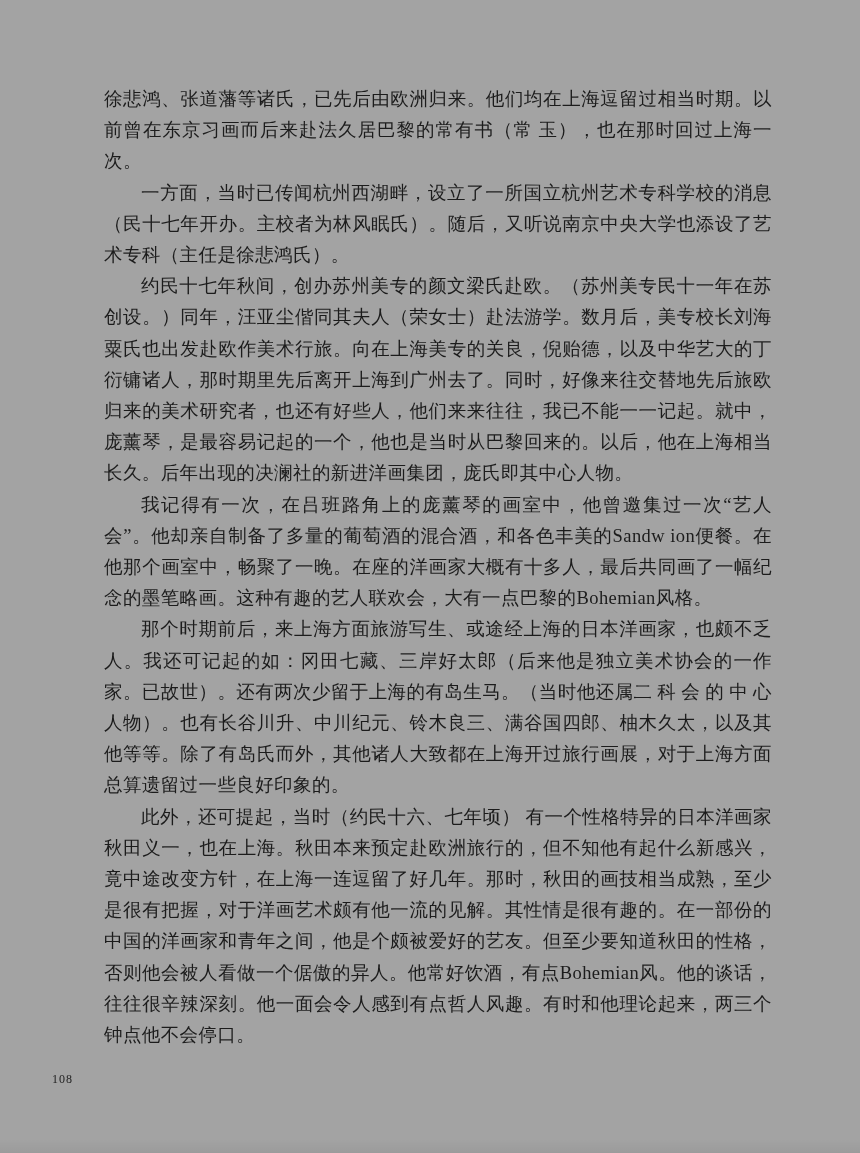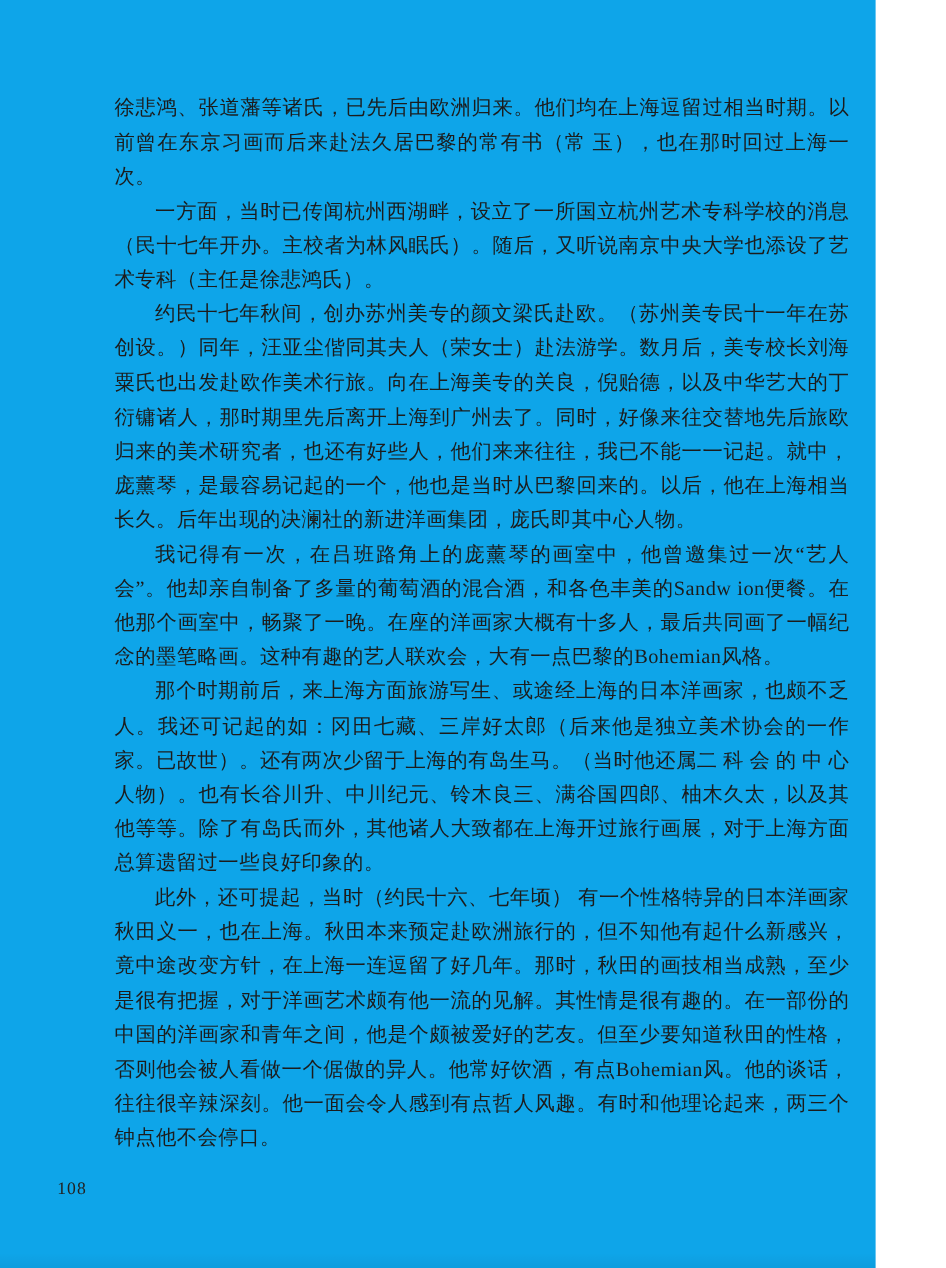--- a/index.html
+++ b/index.html
@@ -2,23 +2,23 @@
 <html><head>
 <meta charset="utf-8">
 <style>
   html, body {
     margin: 0;
     padding: 0;
     background: #ffffff;
   }
   .scan-page {
     position: relative;
-    width: 796px;
+    width: 860px;
     height: 1153px;
-    background: #0ea5e9;
+    background: #a3a3a3;
     overflow: hidden;
     font-family: "Liberation Serif", "DejaVu Serif", serif;
     color: #1c1c1c;
   }
   
   .scan-page::after {
     content: "";
     position: absolute;
     left: 0; right: 0; bottom: 0;
     height: 14px;
@@ -39,21 +39,21 @@
     text-align: justify;
     text-justify: inter-ideograph;
   }
   .para.indent {
     text-indent: 2em;
   }
   .page-number {
     position: absolute;
     left: 52px;
     top: 1072px;
-    font-size: 16px;
+    font-size: 12px;
     letter-spacing: 1px;
     color: #222;
   }
 </style>
 </head>
 <body>
 
 <div class="scan-page">
   <div class="text-column">
       <p class="para">徐悲鸿、张道藩等诸氏，已先后由欧洲归来。他们均在上海逗留过相当时期。以前曾在东京习画而后来赴法久居巴黎的常有书（常 玉），也在那时回过上海一次。</p>

